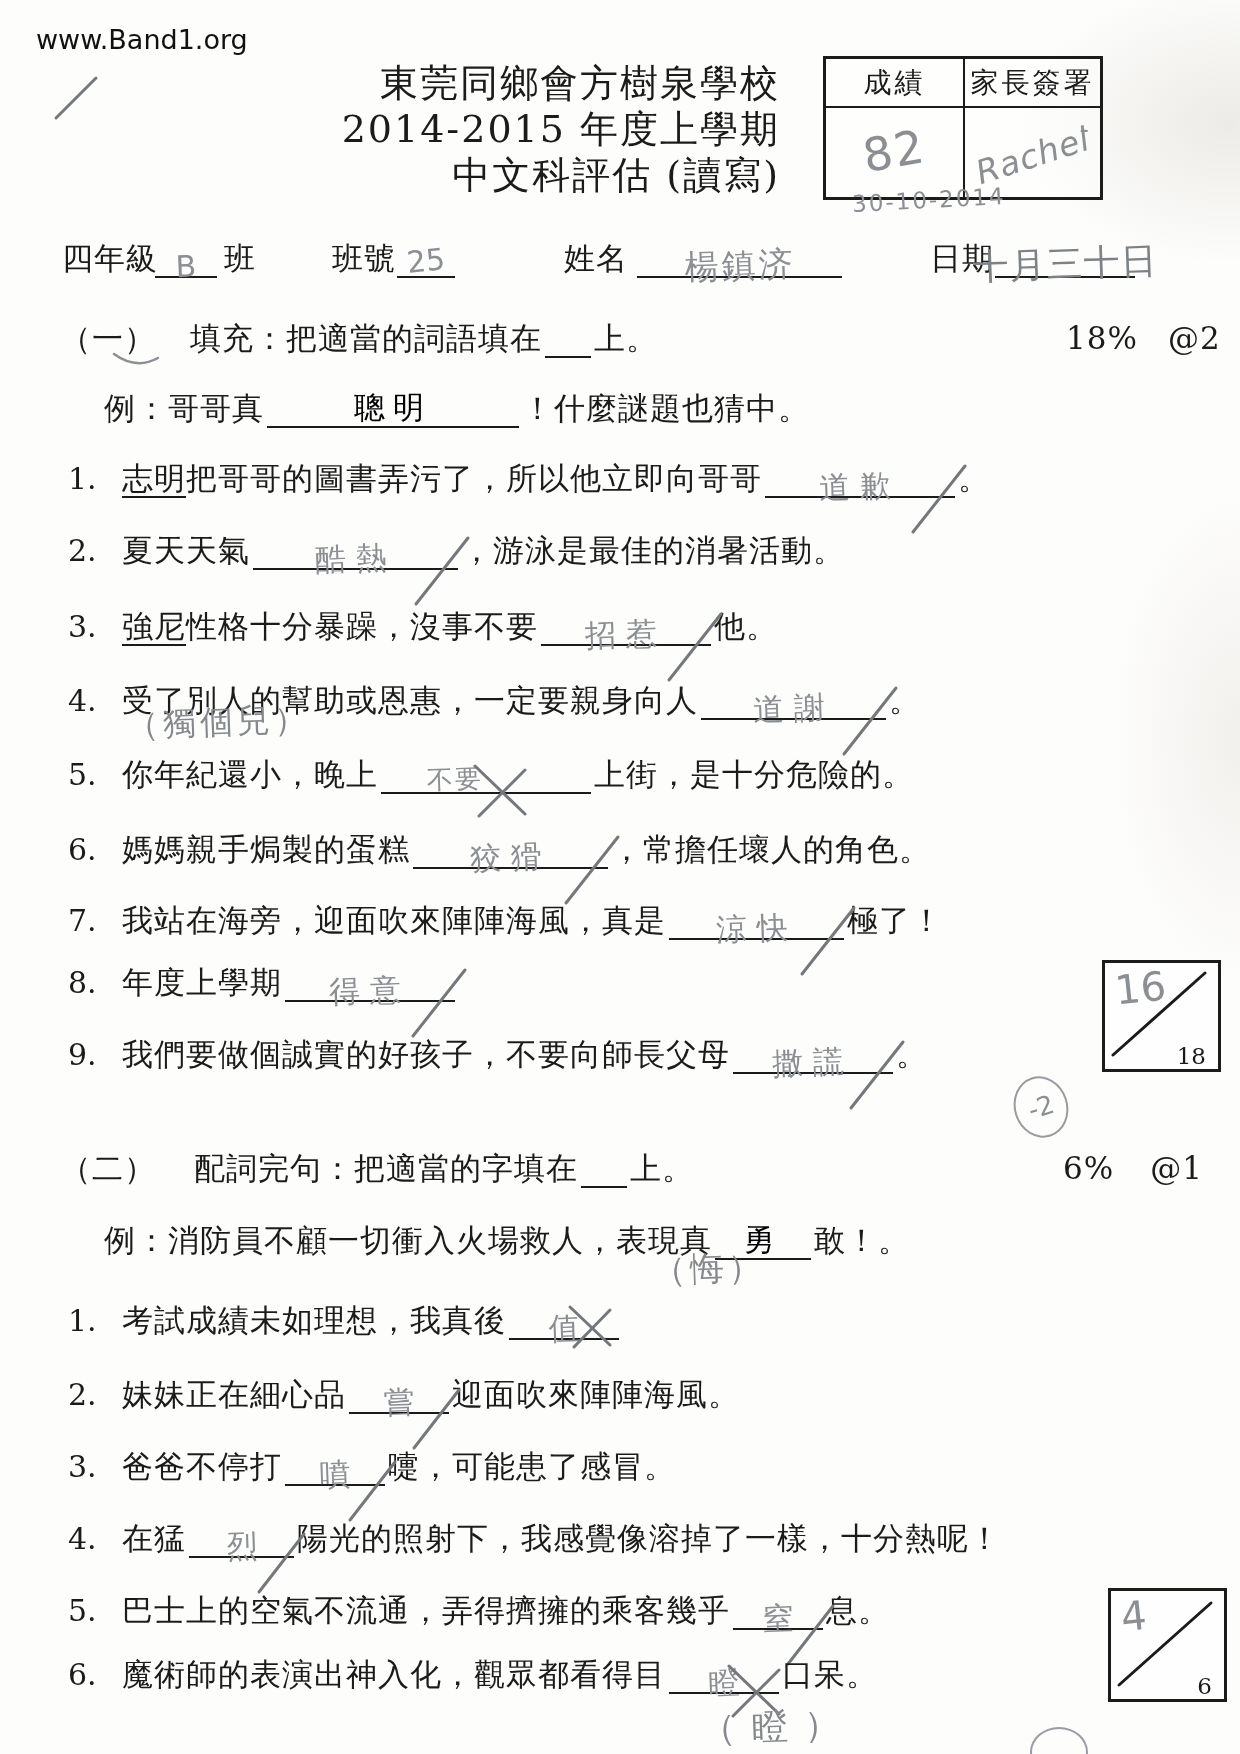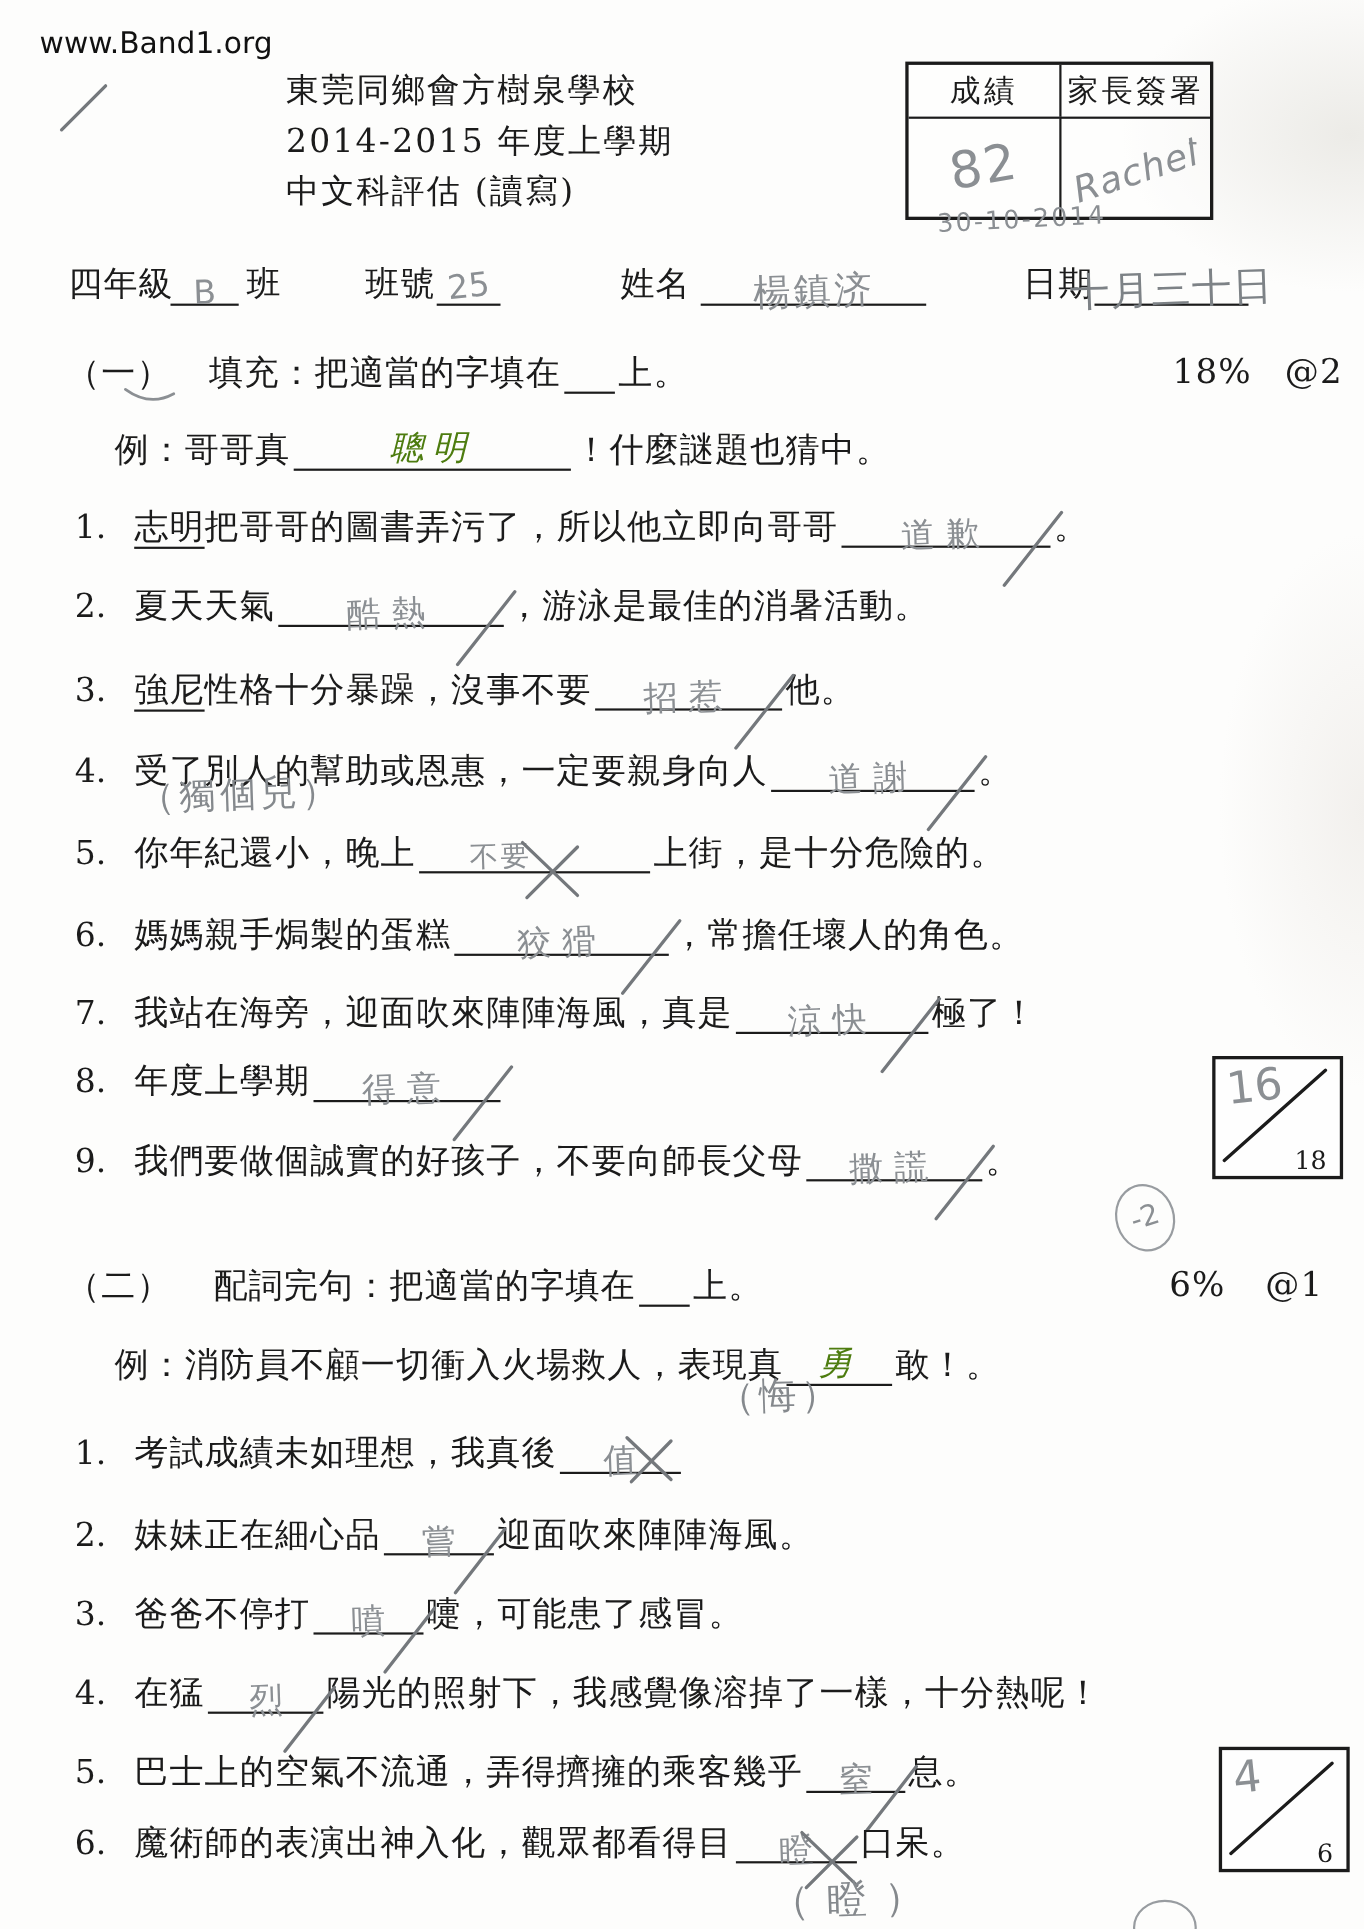--- a/index.html
+++ b/index.html
@@ -15,39 +15,39 @@
   .num{display:inline-block;width:54px;font-size:30px;letter-spacing:0}
   .uname{border-bottom:2.5px solid #1b1b1b}
   .blank{display:inline-block;position:relative;border-bottom:2.5px solid #1b1b1b;height:40px;vertical-align:-9px;margin:0 3px}
   .ans{
     position:absolute;left:50%;bottom:-6px;transform:translateX(-50%) rotate(-2deg);
     font-family:"DejaVu Sans","Liberation Sans",sans-serif;color:#8b8f93;
     font-size:31px;letter-spacing:10px;white-space:nowrap;line-height:1;
   }
   .pans{
     position:absolute;left:50%;bottom:0;transform:translateX(-50%);
-    color:#4d7c0f;font-size:31px;letter-spacing:8px;white-space:nowrap;line-height:1.2;font-style:italic;
+    color:#000000;font-size:31px;letter-spacing:8px;white-space:nowrap;line-height:1.2;
   }
   .hand{font-family:"DejaVu Sans","Liberation Sans",sans-serif;color:#8b8f93}
   .mark{position:absolute;overflow:visible}
   .mark line{stroke:#74787c;stroke-width:3;stroke-linecap:round;fill:none}
   .mark path{stroke:#8b8f93;stroke-width:2.5;stroke-linecap:round;fill:none}
   .mark.check{right:-16px;bottom:-42px}
   .mark.cross{right:6px;bottom:-28px}
   .note{position:absolute;font-family:"DejaVu Sans","Liberation Sans",sans-serif;color:#85898d;font-size:33px;letter-spacing:4px;white-space:nowrap;transform:rotate(-2deg)}
   
   .gtable{position:absolute;left:823px;top:56px;width:274px;height:138px;border:3px solid #1b1b1b;display:grid;grid-template-columns:1fr 1fr;grid-template-rows:47px 1fr;background:rgba(255,255,255,.4)}
   .gcell{display:flex;align-items:center;justify-content:center;font-size:28px;letter-spacing:3px}
   .gcell.c2{border-left:2.5px solid #1b1b1b}
   .gcell.v{border-top:2.5px solid #1b1b1b;position:relative}
   .score82{font-size:46px;transform:rotate(-10deg);letter-spacing:2px;margin-top:-4px}
   .sig{font-style:italic;font-size:33px;transform:rotate(-18deg);letter-spacing:1px;margin-top:6px}
   .sigdash{position:absolute;right:8px;top:6px;font-size:26px}
   
-  .titleblock{position:absolute;left:260px;top:60px;width:520px;text-align:left;font-size:30px;letter-spacing:2px;line-height:46px}
+  .titleblock{position:absolute;left:260px;top:60px;width:520px;text-align:right;font-size:38px;letter-spacing:2px;line-height:46px}
   
   .scorebox{position:absolute;border:3px solid #1b1b1b;background:rgba(255,255,255,.5)}
   .scorebox .got{position:absolute;left:10px;top:2px;font-size:40px;transform:rotate(-6deg);letter-spacing:0}
   .scorebox .of{position:absolute;right:12px;bottom:0;font-size:23px}
   .deduct{position:absolute;left:1014px;top:1076px;width:50px;height:58px;border:2.5px solid #989ca0;border-radius:50%;transform:rotate(-18deg);display:flex;align-items:center;justify-content:center;color:#8b8f93;font-size:26px;font-family:"DejaVu Sans","Liberation Sans",sans-serif}
   .partcircle{position:absolute;left:1030px;top:1727px;width:54px;height:46px;border:2.5px solid #989ca0;border-radius:50%}
   .wm{position:absolute;left:36px;top:24px;font-family:"DejaVu Sans","Liberation Sans",sans-serif;font-size:27px;color:#111;letter-spacing:0}
 </style>
 </head>
 <body>
@@ -81,21 +81,21 @@
 <div class="row" style="left:152px;top:236px"><span class="blank" style="width:62px"><span class="ans" style="font-size:30px;letter-spacing:0">B</span></span></div>
 <div class="row" style="left:224px;top:236px">班</div>
 <div class="row" style="left:332px;top:236px">班號</div>
 <div class="row" style="left:394px;top:236px"><span class="blank" style="width:58px"><span class="ans" style="font-size:30px;letter-spacing:0;bottom:0;transform:translateX(-50%) rotate(-6deg)">25</span></span></div>
 <div class="row" style="left:564px;top:236px">姓名</div>
 <div class="row" style="left:634px;top:236px"><span class="blank" style="width:205px"><span class="ans" style="font-size:34px;letter-spacing:3px">楊鎮济</span></span></div>
 <div class="row" style="left:930px;top:236px">日期</div>
 <div class="row" style="left:992px;top:236px"><span class="blank" style="width:140px"><span class="ans" style="font-size:36px;letter-spacing:1px;color:#7d8286">十月三十日</span></span></div>
 
 <div class="row" style="left:60px;top:316px">
-  <span>（一）</span><span style="margin-left:34px">填充：把適當的字填在</span><span class="blank" style="width:46px"></span><span>上。</span>
+  <span>（一）</span><span style="margin-left:34px">填充：把適當的詞語填在</span><span class="blank" style="width:46px"></span><span>上。</span>
 </div>
 <div class="row" style="left:1066px;top:316px">
   <span>18%</span><span style="margin-left:30px">@2</span>
 </div>
 
 <svg class="mark" style="left:112px;top:350px" width="50" height="20">
     <path d="M2,4 Q24,20 46,8"></path>
   </svg>
 
 <div class="row" style="left:104px;top:386px">

